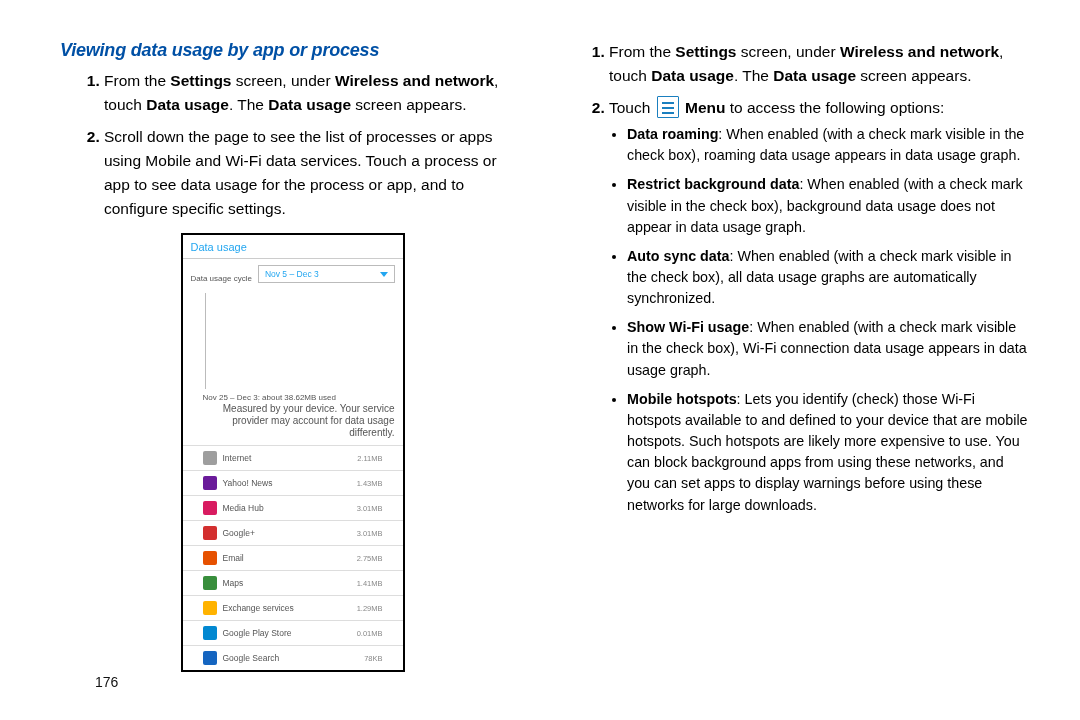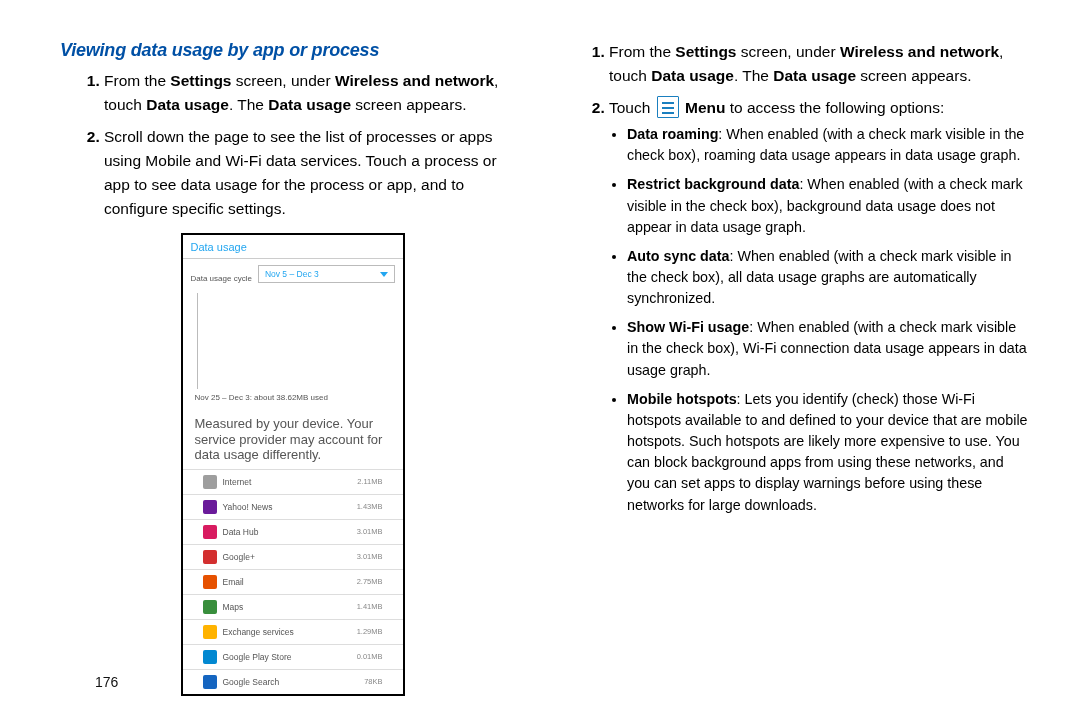--- a/index.html
+++ b/index.html
@@ -107,21 +107,21 @@
     align-items: center;
     font-size: 8.5px;
   }
   .cycle-box .tri {
     width: 0; height: 0;
     border-left: 4px solid transparent;
     border-right: 4px solid transparent;
     border-top: 5px solid #23a6f0;
   }
   .chart-area {
-    padding: 4px 8px 6px 12px;
+    padding: 4px 8px 6px 20px;
   }
   .chart {
     display: flex;
     align-items: flex-end;
     gap: 0;
     height: 96px;
     border-left: 1px solid #bbb;
     margin-left: 2px;
   }
   .chart .col-grid {
@@ -134,23 +134,24 @@
   .chart .bar {
     width: 80%;
     background: #2bb3f2;
   }
   .chart-used {
     font-size: 8px;
     color: #555;
     margin-top: 4px;
   }
   .chart-note {
-    font-size: 13px;
-    color: #555;
-    margin-top: 13px;
+    font-size: 10px;
+    color: #555;
+    margin-top: 0;
+    text-align: right;
   }
   .app-row {
     display: flex;
     align-items: center;
     padding: 5px 20px;
     border-top: 1px solid #ddd;
     font-size: 8.5px;
     color: #555;
     gap: 6px;
   }
@@ -228,21 +229,21 @@
             <span class="name">Internet</span>
             <span class="size">2.11MB</span>
           </div>
           <div class="app-row">
             <span class="ico" style="background: rgb(106, 27, 154);"></span>
             <span class="name">Yahoo! News</span>
             <span class="size">1.43MB</span>
           </div>
           <div class="app-row">
             <span class="ico" style="background: rgb(216, 27, 96);"></span>
-            <span class="name">Data Hub</span>
+            <span class="name">Media Hub</span>
             <span class="size">3.01MB</span>
           </div>
           <div class="app-row">
             <span class="ico" style="background: rgb(211, 47, 47);"></span>
             <span class="name">Google+</span>
             <span class="size">3.01MB</span>
           </div>
           <div class="app-row">
             <span class="ico" style="background: rgb(230, 81, 0);"></span>
             <span class="name">Email</span>

